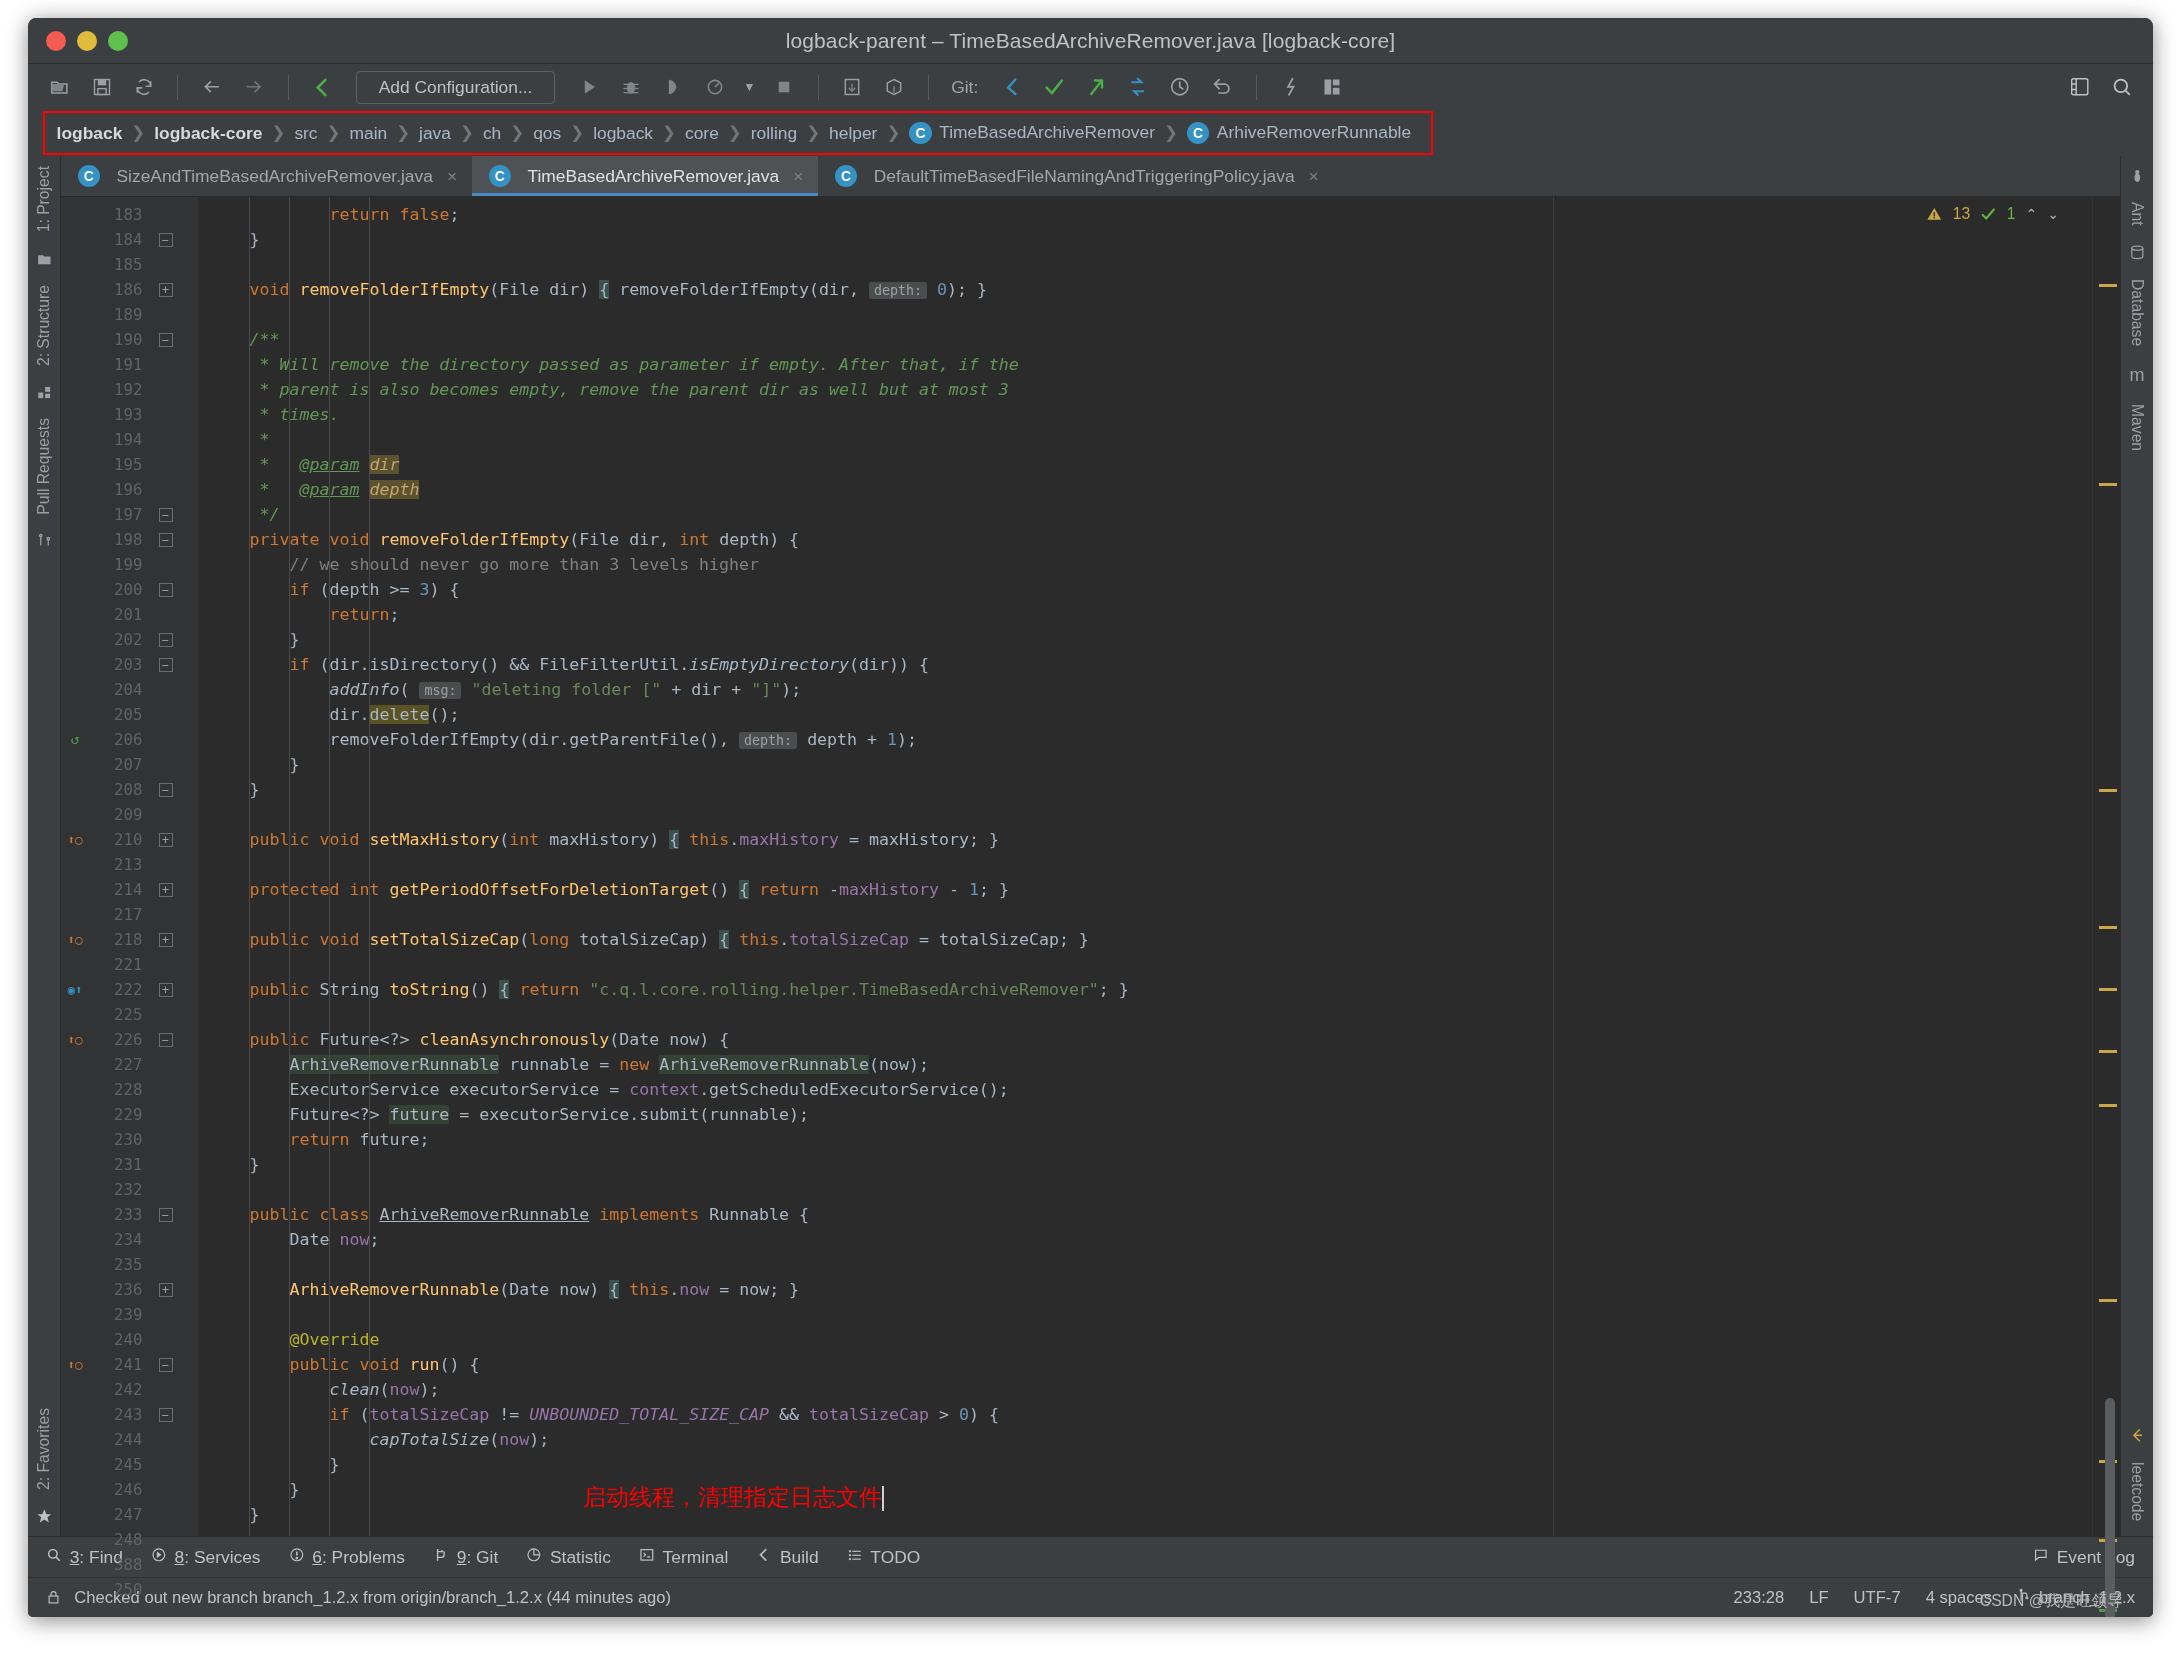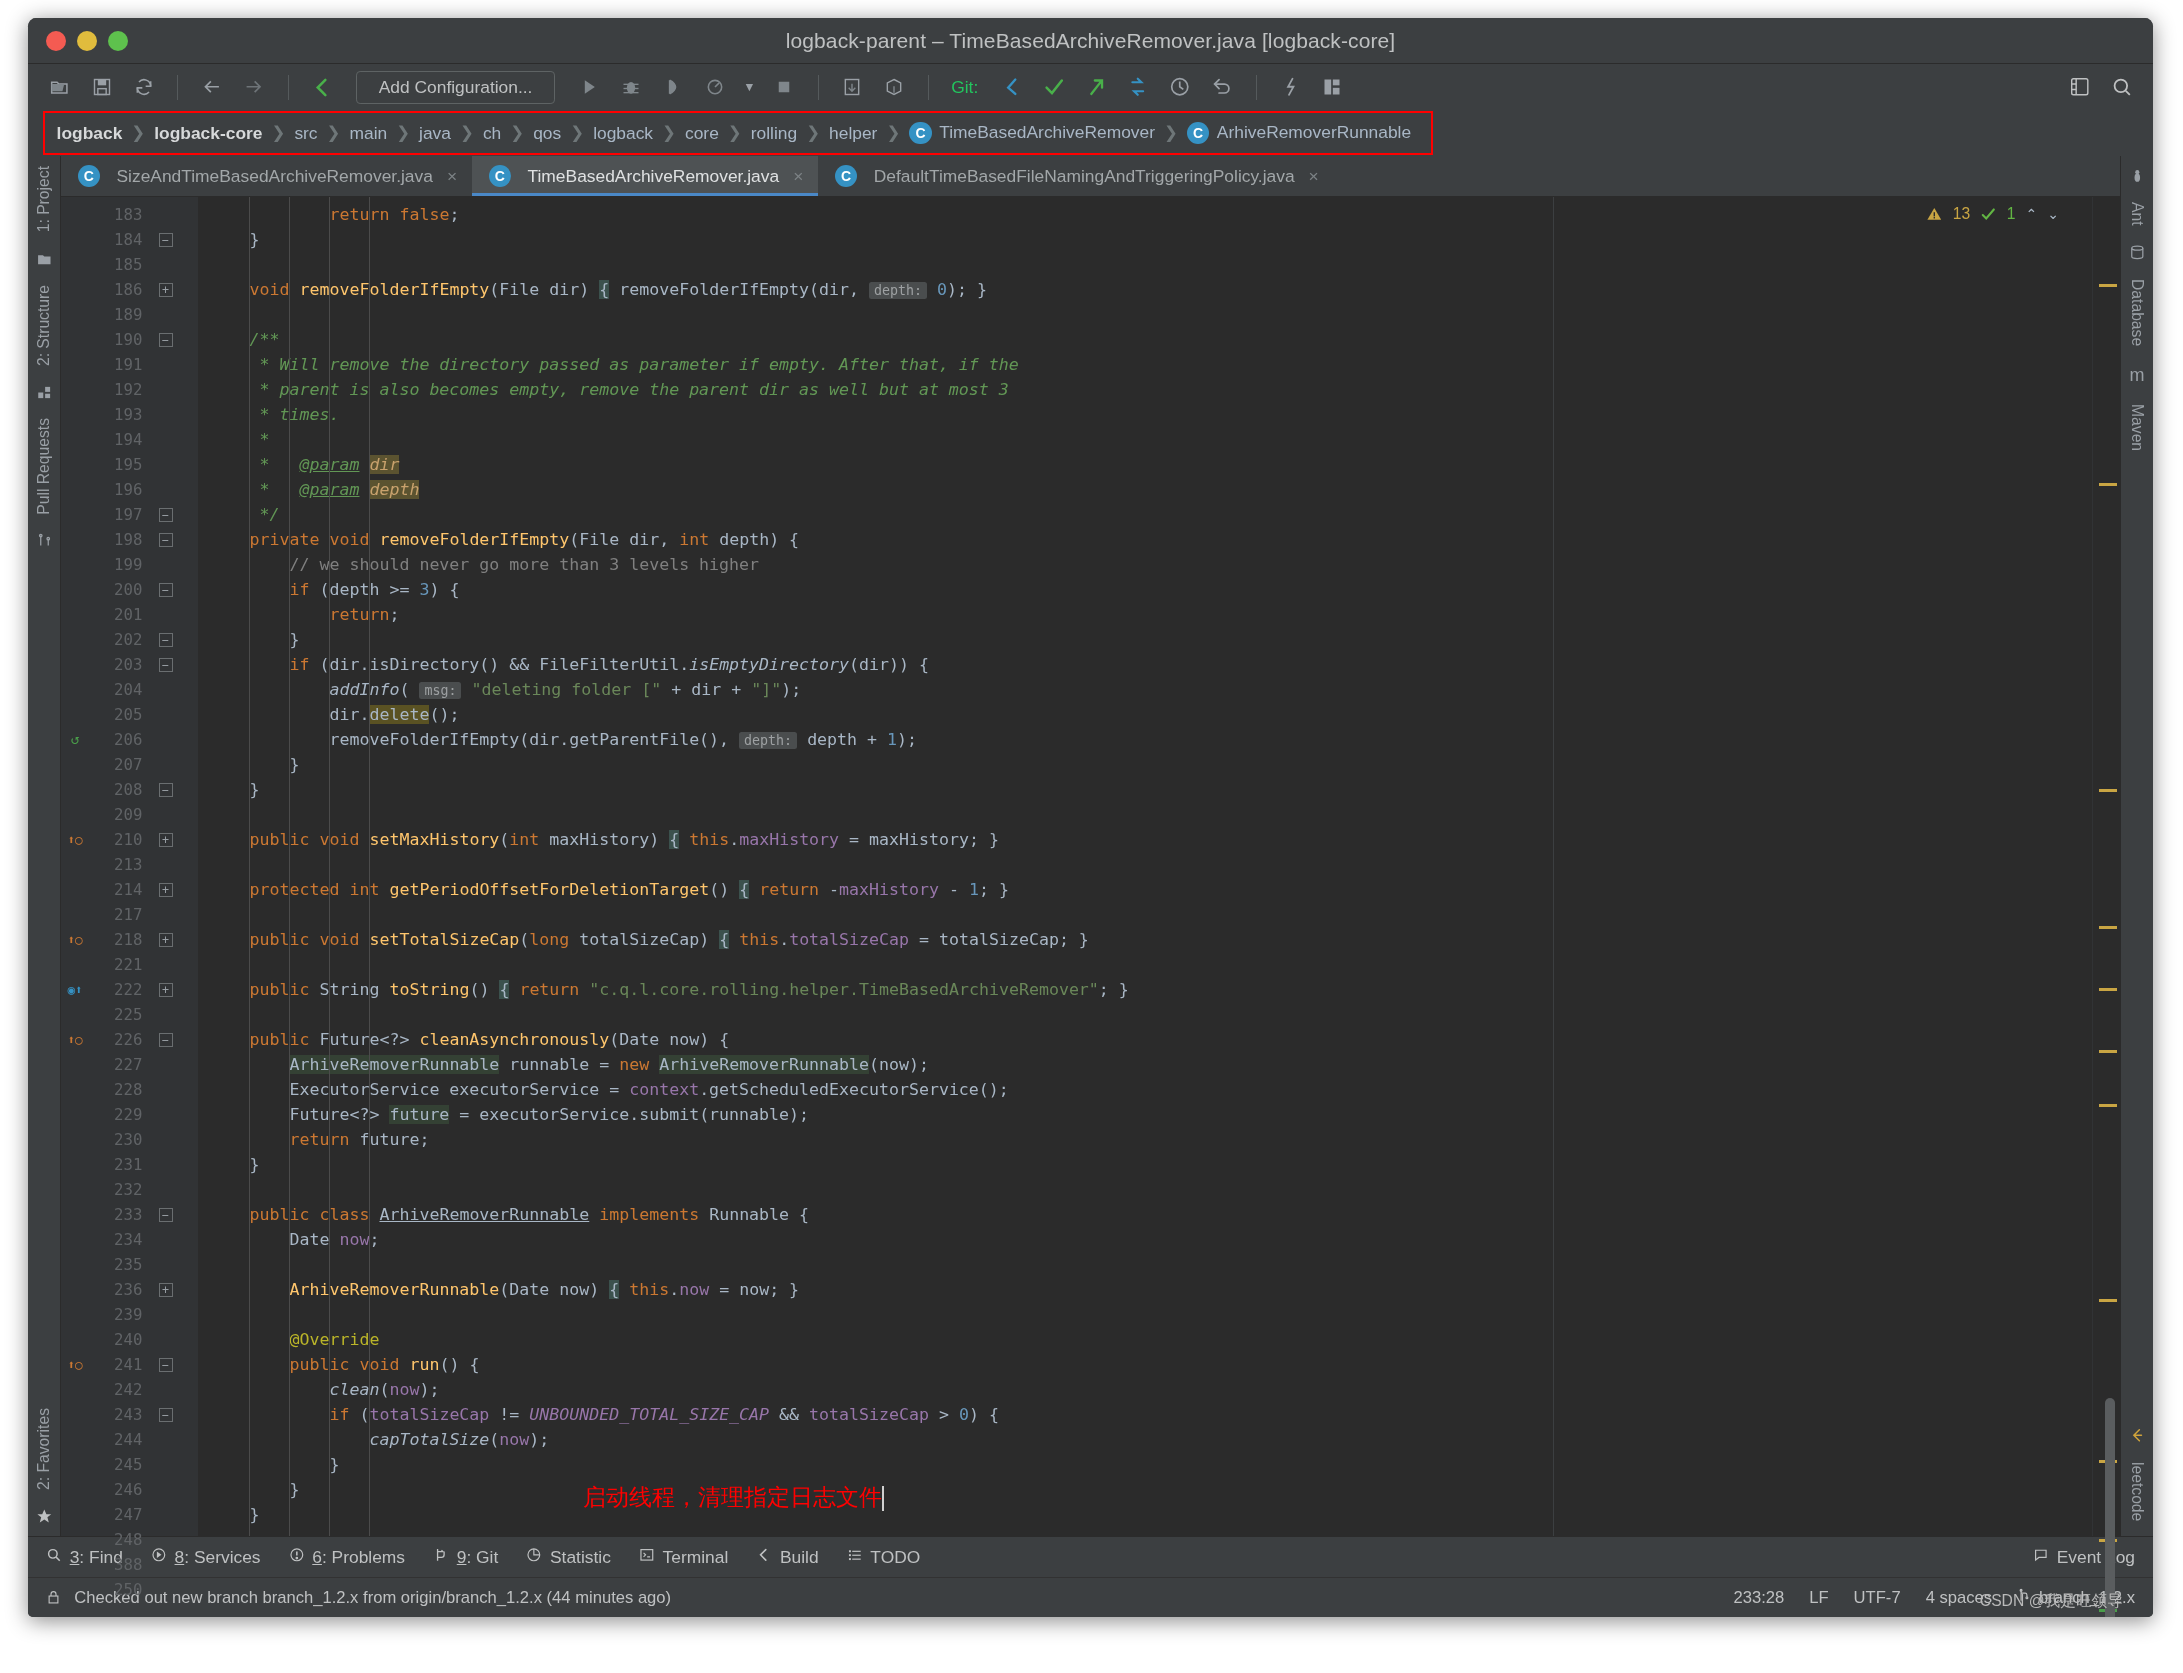--- a/index.html
+++ b/index.html
@@ -54,21 +54,21 @@
     border-radius: 3.3px;
   }
   .tb-sep { width: 0.8px; height: 25px; background: #555a5c; margin: 0 8.3px; }
   .run-config {
     height: 33px; min-width: 199px;
     border: 0.8px solid #5e6364; border-radius: 4.1px;
     color: #bfc1c2; font-size: 17.4px;
     display: flex; align-items: center; justify-content: center;
     padding: 0 15px; margin: 0 8.3px;
   }
-  .git-label { color: #22c55e; font-size: 17.4px; margin: 0 8.3px 0 5px; }
+  .git-label { color: #a3a3a3; font-size: 17.4px; margin: 0 8.3px 0 5px; }
 
   
   .crumb-wrap {
     flex: 0 0 46px; height: 46px;
     background: #3c3f41;
     padding: 0 15px;
     display: flex; align-items: center;
   }
   .crumb-box {
     flex: 1; height: 44px;

